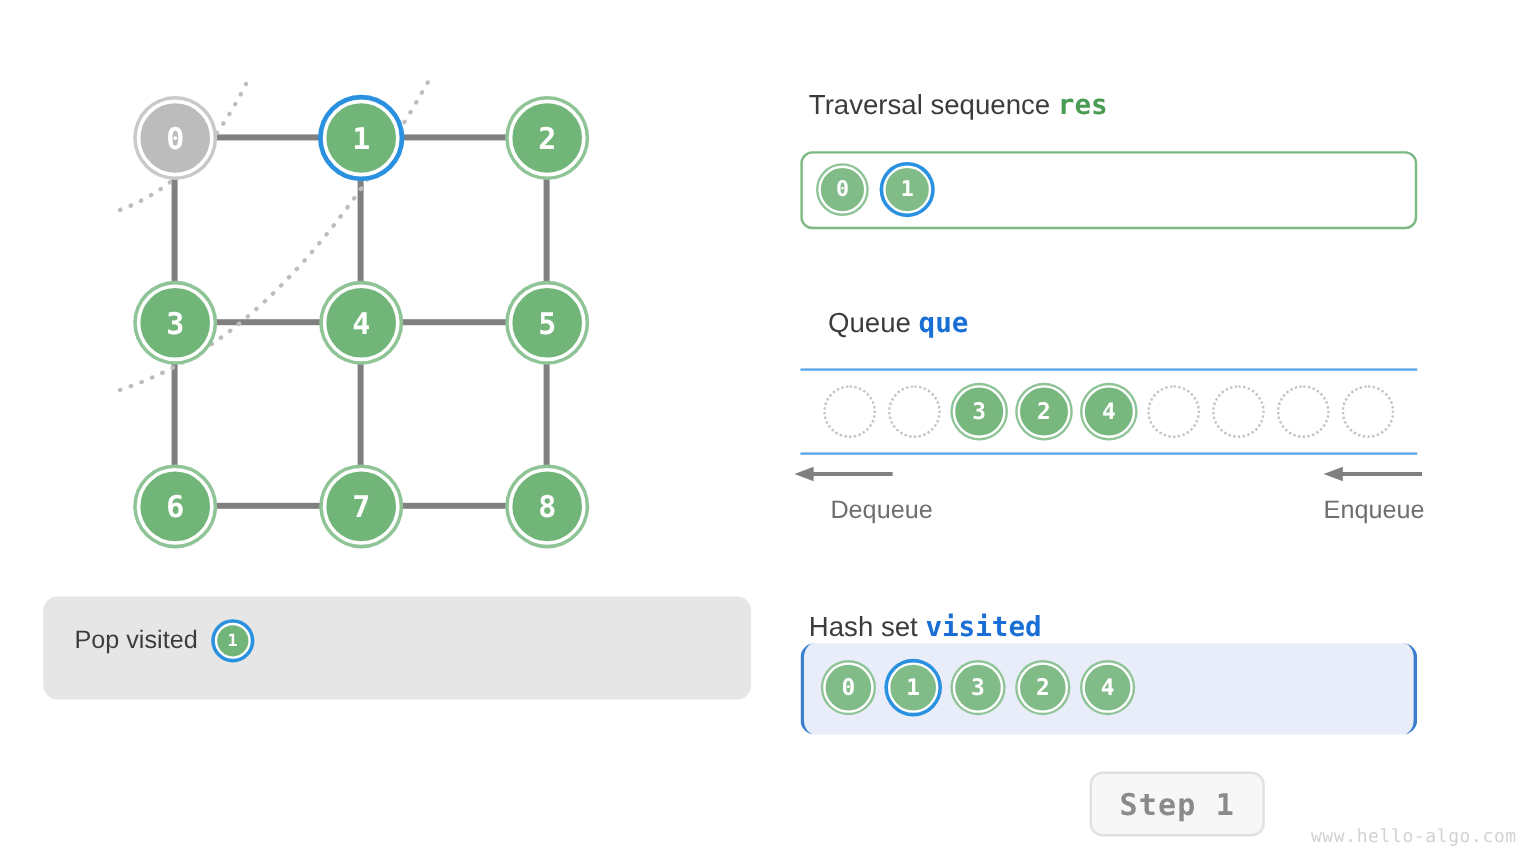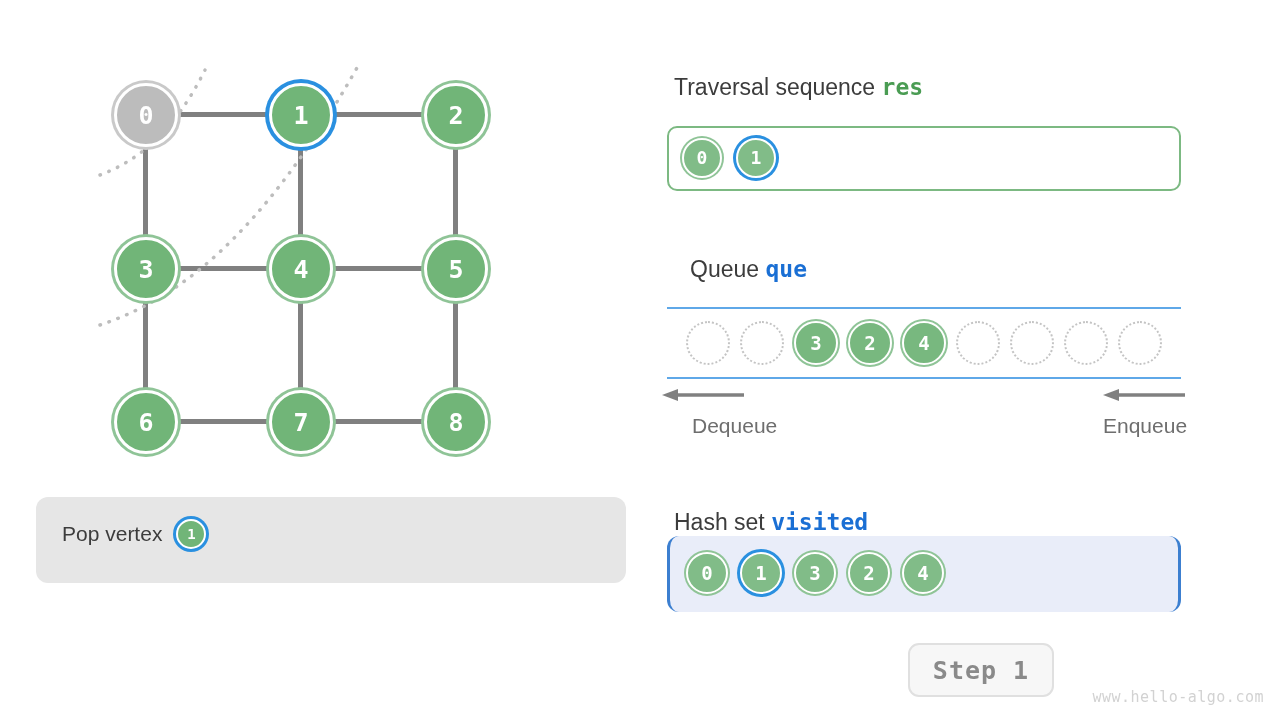--- a/index.html
+++ b/index.html
@@ -303,21 +303,21 @@
   <div class="node gnode" style="left:269px; top:390px;">
     <span class="lbl">7</span>
   </div>
   <div class="node gnode" style="left:424px; top:390px;">
     <span class="lbl">8</span>
   </div>
 </div>
 
 <div id="caption-box">
   <div id="caption-line1">
-    <span>Pop vertex</span>
+    <span>Pop visited</span>
     <span class="node cap-node">
       <span class="lbl">1</span>
     </span>
   </div>
 </div>
 
 <div id="right-col">
 
   <div class="section-title" id="res-title">
     <span>Traversal sequence</span>

